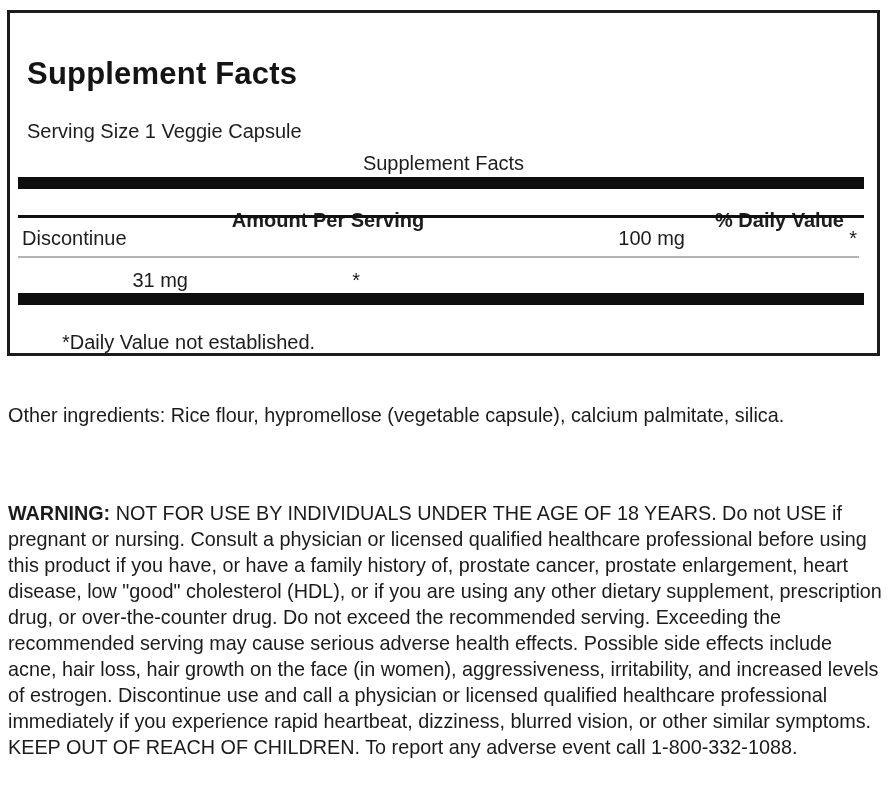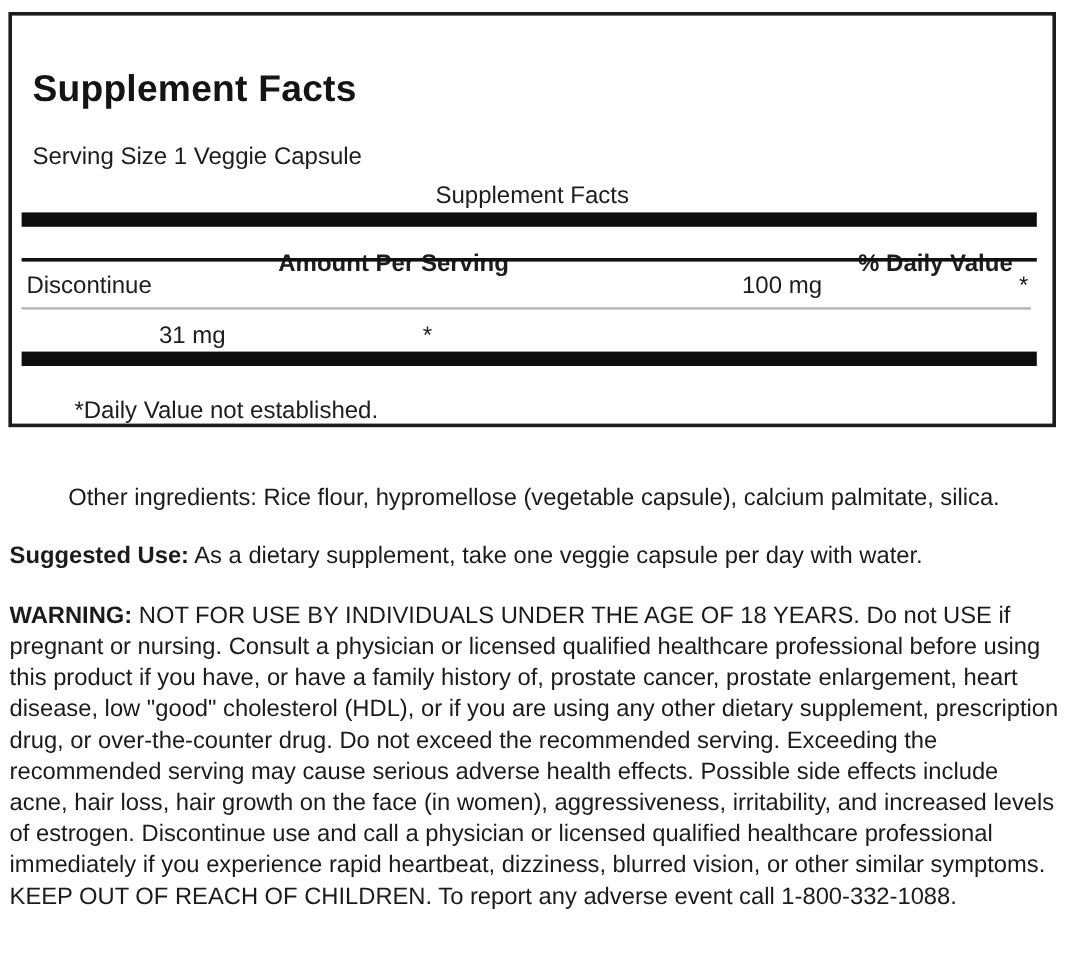--- a/index.html
+++ b/index.html
@@ -66,21 +66,21 @@
   .footnote {
     position: absolute; left: 12px; top: 318px;
     font-size: 20px; line-height: 22px; margin-left: 40px;
   }
 
   
   .para {
     position: absolute; left: 8px; width: 874px;
     font-size: 19.8px; line-height: 25px; color: #1b1b1b;
   }
-  .other-ingredients { top: 403px; text-align: center; }
+  .other-ingredients { top: 403px; }
   .suggested-use { top: 451px; }
   .warning { top: 500px; line-height: 26px; }
   .bold { font-weight: bold; }
 </style>
 </head>
 <body>
 
 <div class="page">
 
   <section class="facts-box">
@@ -112,17 +112,16 @@
       <span class="cell-dv">*</span>
     </div>
 
     <div class="bar bar-bottom"></div>
 
     <div class="footnote">*Daily Value not established.</div>
   </section>
 
   <p class="para other-ingredients"><span>Other ingredients: Rice flour, hypromellose (vegetable capsule), calcium palmitate, silica.</span></p>
 
-  <p class="para suggested-use"><span class="bold">Suggested Use:</span><span> As a dietary supplement, take one veggie capsule per day with water.</span></p>
 
   <p class="para warning"><span class="bold">WARNING:</span><span> NOT FOR USE BY INDIVIDUALS UNDER THE AGE OF 18 YEARS. Do not USE if pregnant or nursing. Consult a physician or licensed qualified healthcare professional before using this product if you have, or have a family history of, prostate cancer, prostate enlargement, heart disease, low "good" cholesterol (HDL), or if you are using any other dietary supplement, prescription drug, or over-the-counter drug. Do not exceed the recommended serving. Exceeding the recommended serving may cause serious adverse health effects. Possible side effects include acne, hair loss, hair growth on the face (in women), aggressiveness, irritability, and increased levels of estrogen. Discontinue use and call a physician or licensed qualified healthcare professional immediately if you experience rapid heartbeat, dizziness, blurred vision, or other similar symptoms. KEEP OUT OF REACH OF CHILDREN. To report any adverse event call 1-800-332-1088.</span></p>
 
 </div>
 
 </body></html>

